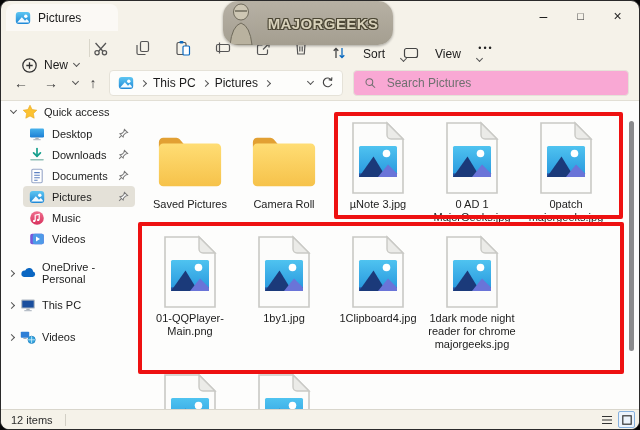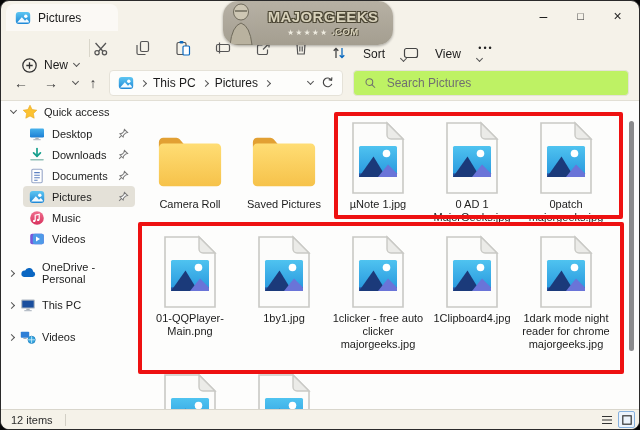--- a/index.html
+++ b/index.html
@@ -31,21 +31,21 @@
   .chev.down{transform:rotate(45deg);margin-top:-3px;}
   .chev.right{transform:rotate(-45deg);}
   .chev.sm{width:4px;height:4px;}
   
   .addressbar{position:absolute;top:64px;left:0;right:0;height:36px;border-bottom:1px solid #e2dfd5;box-sizing:border-box;}
   .nav{position:absolute;top:6px;width:24px;height:24px;display:flex;align-items:center;justify-content:center;
        font-size:14px;color:#3a3a3a;border-radius:4px;}
   .crumbbox{position:absolute;left:108px;top:5px;width:234px;height:26px;background:#fdfdfb;border:1px solid #e5e2d8;
             border-radius:4px;display:flex;align-items:center;padding:0 8px;gap:7px;box-sizing:border-box;font-size:12px;color:#1b1b1b;}
   .crumb-spacer{flex:1;}
-  .searchbox{position:absolute;left:352px;top:5px;width:276px;height:26px;background:#bef264;border:1px solid #e5e2d8;
+  .searchbox{position:absolute;left:352px;top:5px;width:276px;height:26px;background:#f9a8d4;border:1px solid #e5e2d8;
              border-radius:4px;display:flex;align-items:center;padding:0 10px;gap:8px;box-sizing:border-box;}
   .searchbox input{border:none;background:transparent;outline:none;font-size:12px;color:#5c5c5c;width:100%;
                    font-family:"Liberation Sans",sans-serif;}
   .searchbox input::placeholder{color:#707070;}
   
   .main{position:absolute;top:100px;left:0;right:0;bottom:20px;background:#fdfdfc;overflow:hidden;}
   
   .sidebar{position:absolute;left:0;top:0;width:140px;bottom:0;box-sizing:border-box;font-size:11px;color:#1c1c1c;}
   .side-head{height:22px;display:flex;align-items:center;gap:6px;padding-left:10px;}
   .side-item{margin-left:22px;margin-right:6px;height:21px;border-radius:4px;display:flex;align-items:center;
@@ -419,37 +419,37 @@
       </div>
     </div>
 
     <div class="row row1">
       <div class="item">
         <div class="icon-box">
             <svg class="folder-svg">
               <use href="#sym-folder"></use>
             </svg>
           </div>
-        <div class="item-label">Camera Roll</div>
+        <div class="item-label">Saved Pictures</div>
       </div>
       <div class="item">
         <div class="icon-box">
             <svg class="folder-svg">
               <use href="#sym-folder"></use>
             </svg>
           </div>
-        <div class="item-label">Saved Pictures</div>
-      </div>
-      <div class="item">
-        <div class="icon-box">
-            <svg class="file-svg">
-              <use href="#sym-imgfile"></use>
-            </svg>
-          </div>
-        <div class="item-label">µNote 1.jpg</div>
+        <div class="item-label">Camera Roll</div>
+      </div>
+      <div class="item">
+        <div class="icon-box">
+            <svg class="file-svg">
+              <use href="#sym-imgfile"></use>
+            </svg>
+          </div>
+        <div class="item-label">µNote 3.jpg</div>
       </div>
       <div class="item">
         <div class="icon-box">
             <svg class="file-svg">
               <use href="#sym-imgfile"></use>
             </svg>
           </div>
         <div class="item-label">0 AD 1 MajorGeeks.jpg</div>
       </div>
       <div class="item">
@@ -471,28 +471,20 @@
           </div>
         <div class="item-label">01-QQPlayer-Main.png</div>
       </div>
       <div class="item">
         <div class="icon-box">
             <svg class="file-svg">
               <use href="#sym-imgfile"></use>
             </svg>
           </div>
         <div class="item-label">1by1.jpg</div>
-      </div>
-      <div class="item">
-        <div class="icon-box">
-            <svg class="file-svg">
-              <use href="#sym-imgfile"></use>
-            </svg>
-          </div>
-        <div class="item-label">1clicker - free auto clicker majorgeeks.jpg</div>
       </div>
       <div class="item">
         <div class="icon-box">
             <svg class="file-svg">
               <use href="#sym-imgfile"></use>
             </svg>
           </div>
         <div class="item-label">1Clipboard4.jpg</div>
       </div>
       <div class="item">
@@ -548,20 +540,16 @@
   <div class="hl hl2"></div>
 
   <div class="wm">
     <svg width="36" height="44" viewBox="0 0 36 44">
       <ellipse cx="18" cy="11" rx="7.5" ry="8" fill="#cdc6b2" stroke="#6b6657" stroke-width="1"></ellipse>
       <path d="M7 44 Q9 25 18 22 Q27 25 29 44 Z" fill="#b7b09c" stroke="#6b6657" stroke-width="1"></path>
       <path d="M12 10 h12" stroke="#6b6657" stroke-width="1.5" fill="none"></path>
     </svg>
     <div class="wm-text">
       <div class="wm-title">MAJORGEEKS</div>
-      <div class="wm-sub">
-        <span>★★★★★</span>
-        <span class="wm-com">.COM</span>
-      </div>
     </div>
   </div>
 
 </div>
 
 </body></html>

